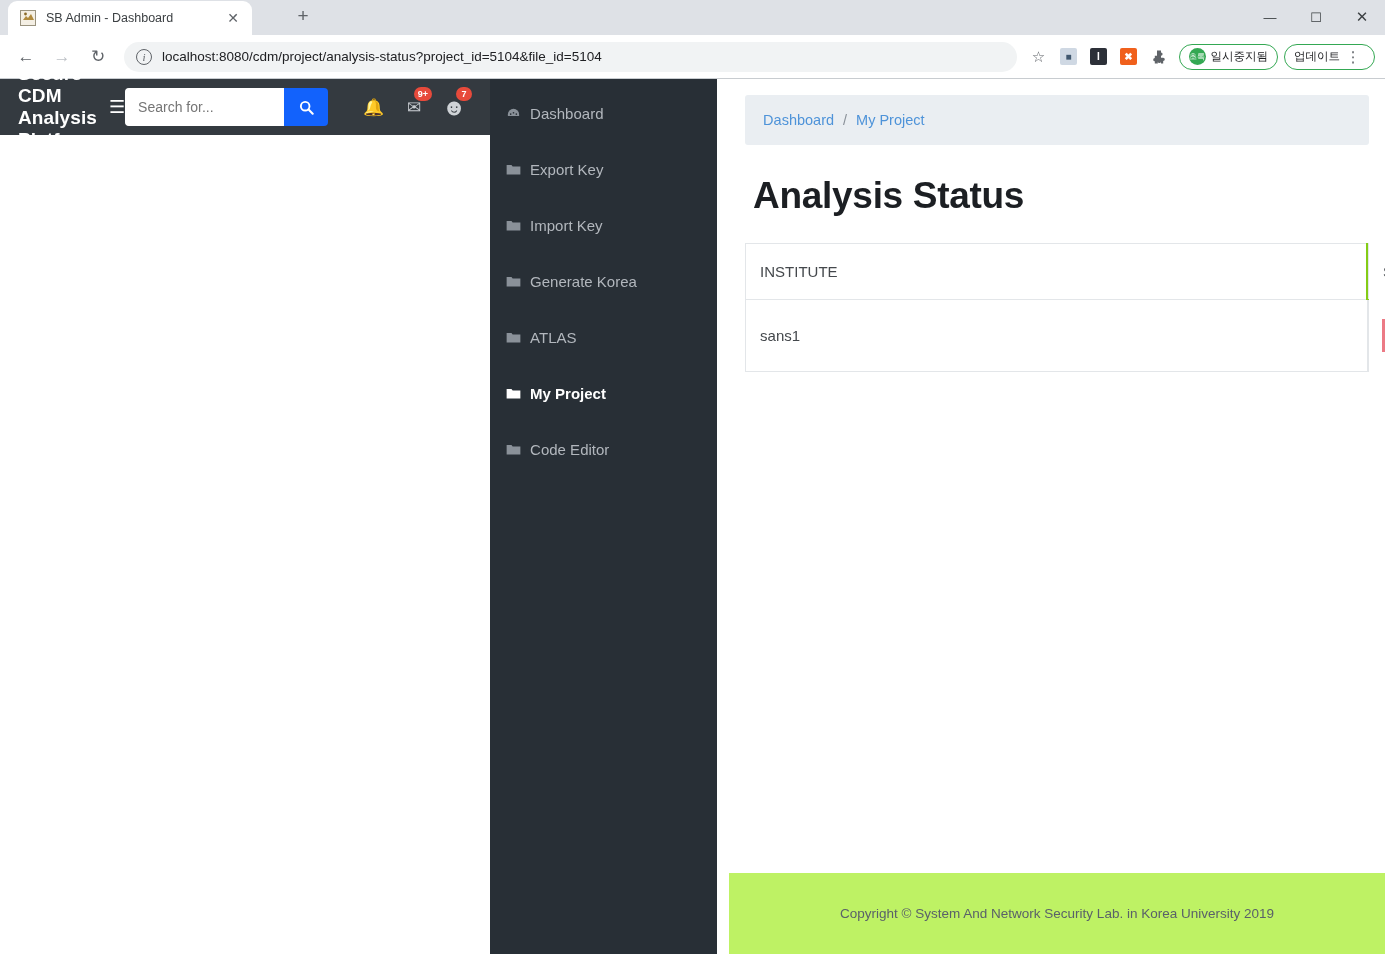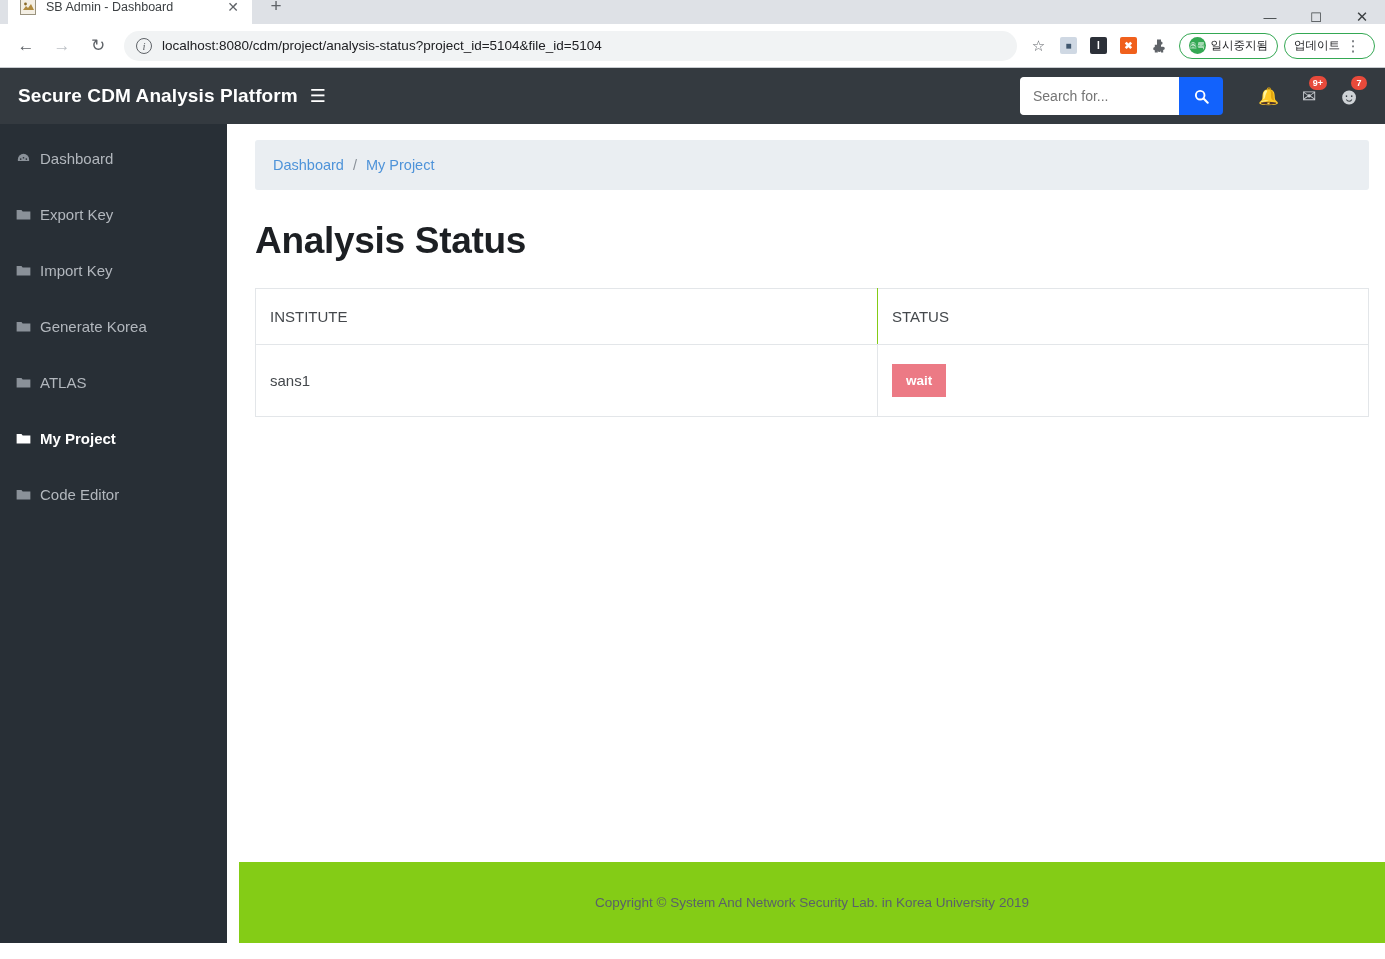--- a/index.html
+++ b/index.html
@@ -6,22 +6,22 @@
   html, body {
     width: 1385px; height: 959px;
     font-family: "Liberation Sans", sans-serif;
     background: #ffffff;
     overflow: hidden;
   }
 
   
   #browser-chrome { width: 1385px; background: #dee1e6; }
   #tabstrip {
-    height: 24px; display: flex; align-items: flex-end;
-    background: #dee1e6; position: relative;
+    height: 35px; display: flex; align-items: center;
+    background: #dee1e6; position: relative; gap: 27px;
   }
   #tab-active {
     margin-left: 8px; width: 244px; height: 34px;
     background: #ffffff; border-radius: 9px 9px 0 0;
     display: flex; align-items: center; padding: 0 8px 0 12px;
     position: relative;
   }
   #tab-favicon {
     width: 16px; height: 16px; flex: 0 0 16px; margin-right: 10px;
     background: #f4efe4; border: 1px solid #9a937f;
@@ -93,21 +93,21 @@
     width: 17px; height: 17px; border-radius: 50%; background: #34a853;
     color: #fff; font-size: 8px; display: flex; align-items: center;
     justify-content: center;
   }
   #kebab-menu {
     width: 24px; height: 26px; display: flex; align-items: center;
     justify-content: center; font-size: 15px; color: #5f6368; letter-spacing: 0;
   }
 
   
-  #app { width: 1385px; height: 875px; display: flex; flex-direction: column; }
+  #app { width: 1385px; height: 875px; display: flex; flex-direction: row; }
   #topnav {
     height: 56px; background: #343a40; display: flex; align-items: center;
     padding: 0 16px 0 18px; flex: 0 0 56px;
   }
   #brand {
     color: #ffffff; font-size: 19px; font-weight: 600; letter-spacing: .1px;
   }
   #sidebar-toggle {
     color: #ffffff; font-size: 18px; margin-left: 12px;
   }
@@ -162,46 +162,46 @@
     overflow: hidden;
   }
   #breadcrumb-bar {
     background: #eaeef2; height: 50px; display: flex; align-items: center;
     padding: 0 18px; border-radius: 3px;
   }
   .crumb-link { color: #4e93d9; font-size: 14.5px; text-decoration: none; }
   .crumb-sep { color: #8a9199; font-size: 14.5px; margin: 0 9px; }
   #page-title {
     font-size: 37px; font-weight: 700; color: #1c1f23; letter-spacing: -.3px;
-    margin: 30px 0 26px 0;
+    margin: 30px 0 26px 8px;
   }
   #status-table {
     width: 100%; border-collapse: collapse; border: 1px solid #e3e6e9;
     table-layout: fixed;
   }
   #status-table th {
     text-align: left; font-weight: 400; font-size: 15px; color: #44484c;
     padding: 19px 14px; border-bottom: 1px solid #e3e6e9;
-    border-right: 1px solid #84cc16;
+    border-right: 3px solid #84cc16;
   }
   #status-table th:last-child { border-right: none; }
   #status-table td {
     font-size: 15px; color: #44484c; padding: 14px;
     border-bottom: 1px solid #e3e6e9; border-right: 1px solid #e3e6e9;
     vertical-align: middle; height: 72px;
   }
   #status-table td:last-child { border-right: none; }
   .col-institute { width: 622px; }
   .status-btn {
     background: #ec7a85; color: #ffffff; border: none; border-radius: 0;
     font-size: 13.5px; font-weight: 700; padding: 10px 14px;
     font-family: "Liberation Sans", sans-serif; line-height: 1;
   }
   #footer {
-    flex: 0 0 81px; background: #84cc16; display: flex; align-items: center;
+    flex: 0 0 81px; background: #bef264; display: flex; align-items: center;
     justify-content: center;
   }
   #footer-text { font-size: 13.5px; color: #5a6169; }
 </style>
 </head>
 <body>
 
 <div id="browser-chrome">
 
   <div id="tabstrip">

